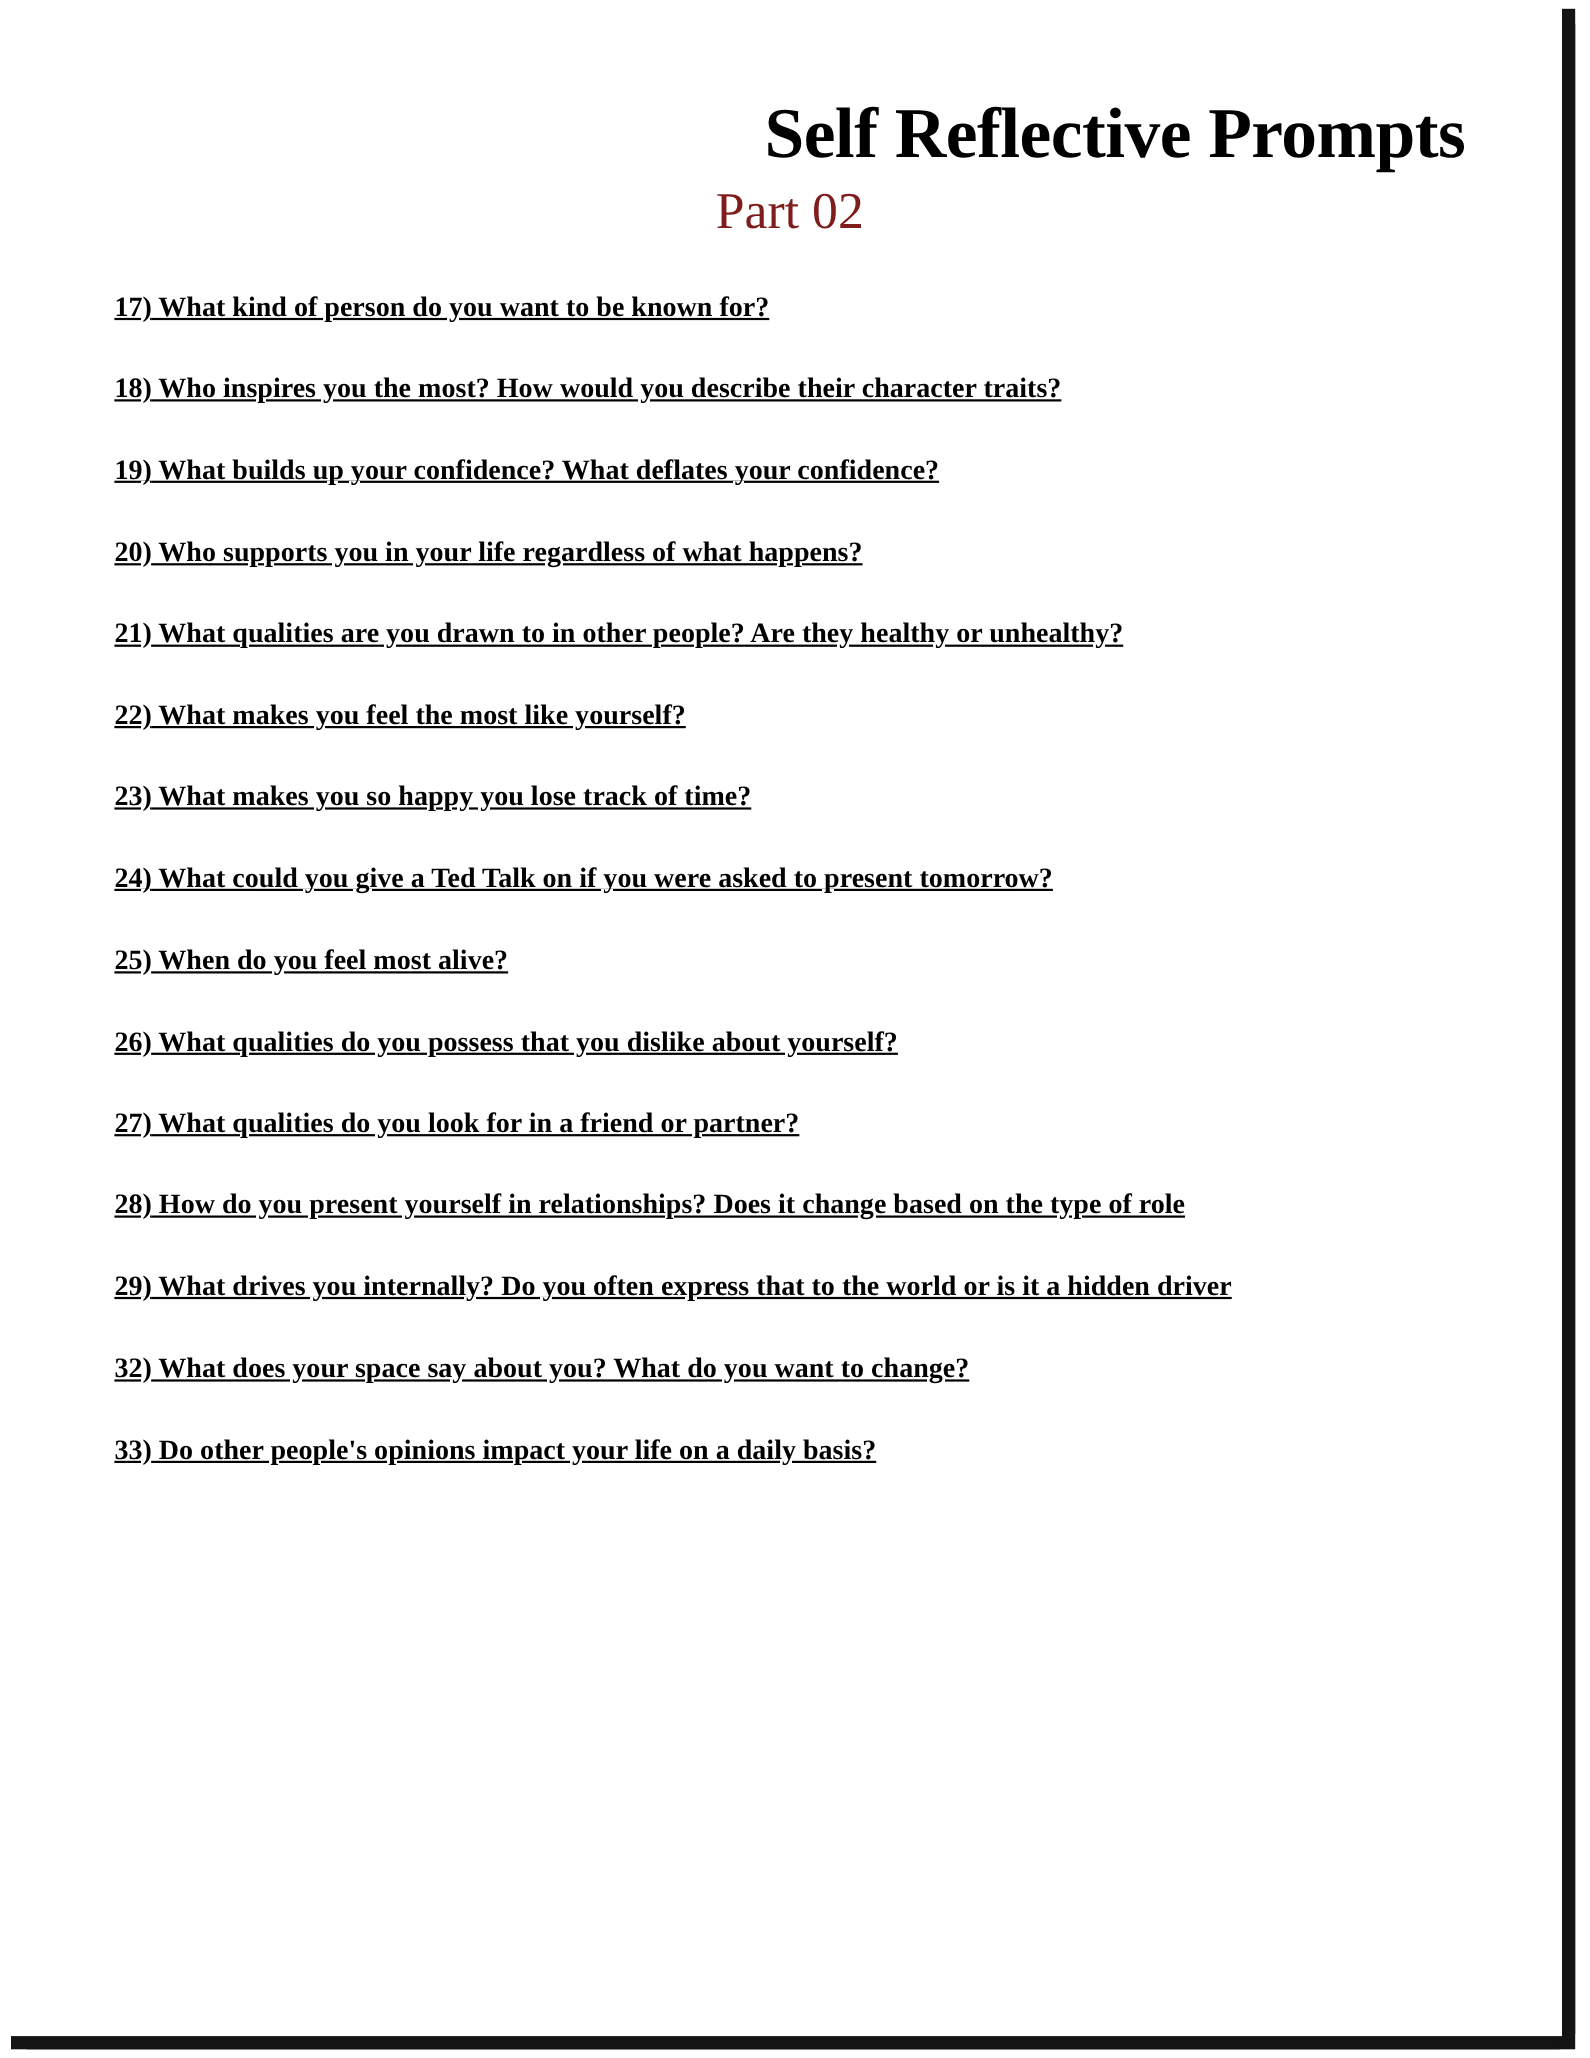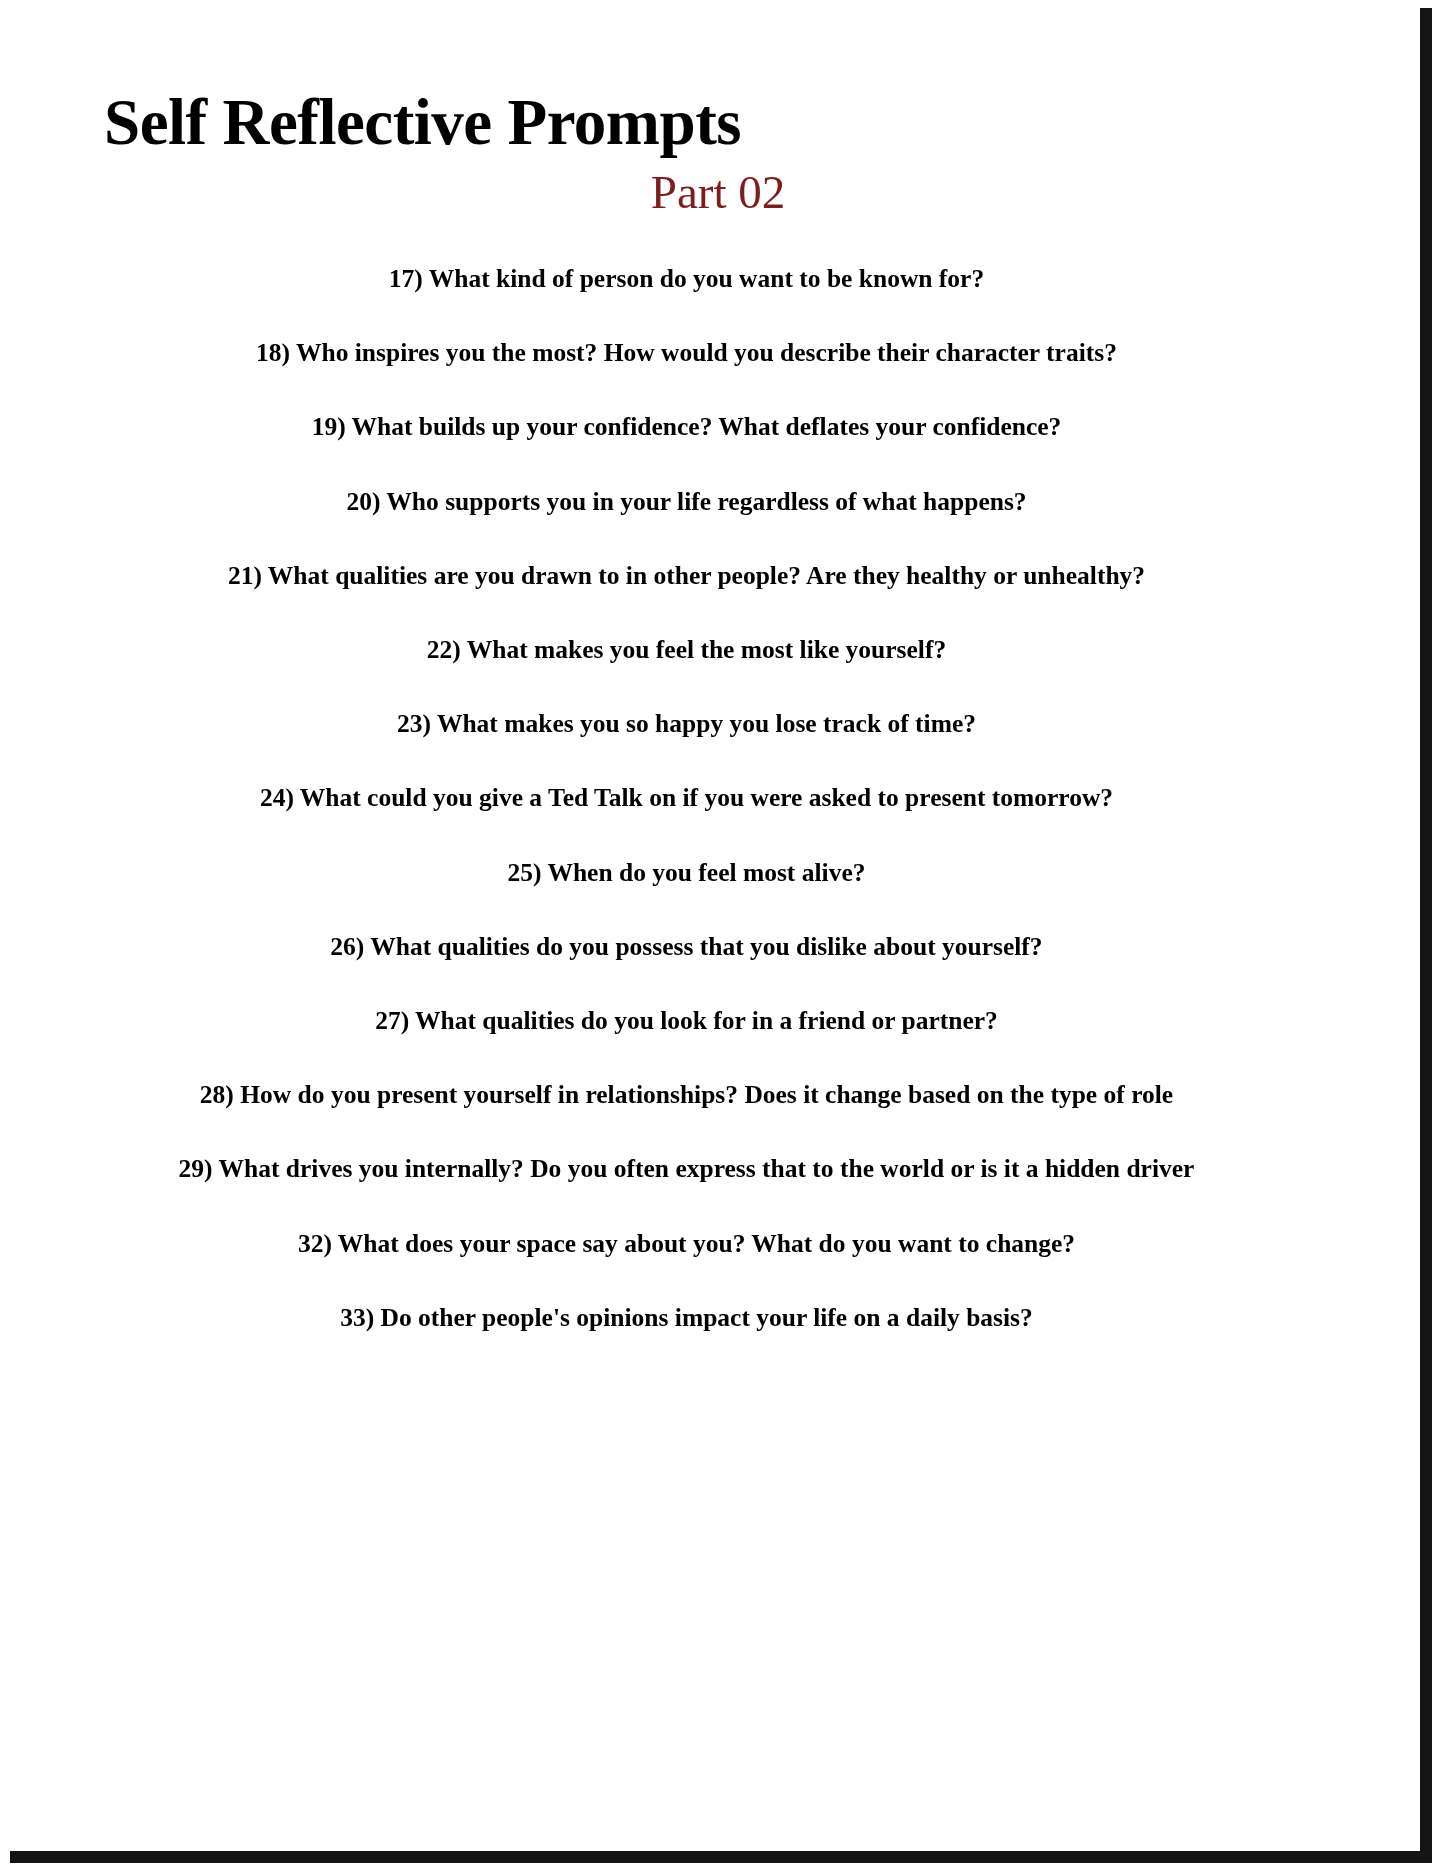--- a/index.html
+++ b/index.html
@@ -38,21 +38,21 @@
     top: 0;
     right: 0;
     bottom: 0;
     padding: 0 88px 0 96px;
     box-sizing: border-box;
   }
 
   .doc-title {
     margin: 0;
     padding-top: 84px;
-    text-align: left;
+    text-align: right;
     font-size: 65px;
     line-height: 1.0;
     font-weight: bold;
     color: #000000;
     letter-spacing: -0.5px;
   }
 
   .doc-subtitle {
     margin: 0;
     padding-top: 14px;
@@ -69,22 +69,23 @@
     padding: 0;
     padding-top: 45px;
   }
 
   .prompt-item {
     font-size: 25.5px;
     line-height: 1.42;
     font-weight: bold;
     color: #000000;
     margin: 0 0 38px 0;
-    text-align: center;
+    text-align: left;
     max-width: 1165px;
+    text-decoration: underline;
   }
 
   .prompt-item:last-child {
     margin-bottom: 16px;
   }
 </style>
 </head>
 <body>
 
 <div class="page-canvas">

